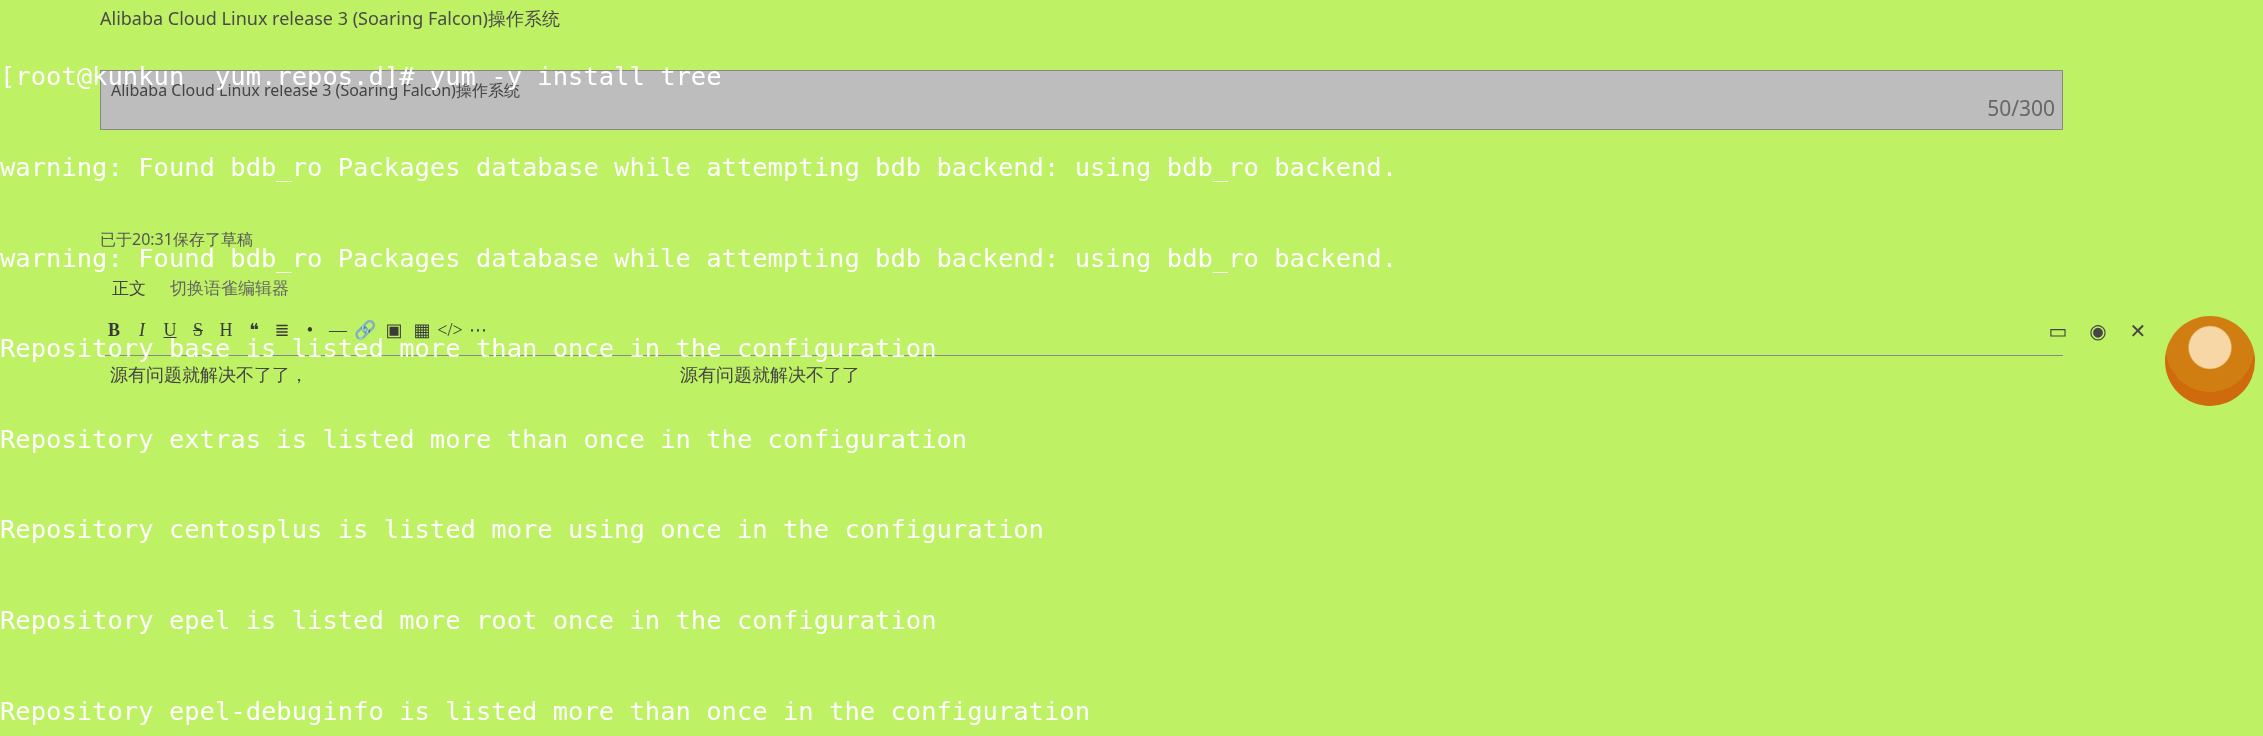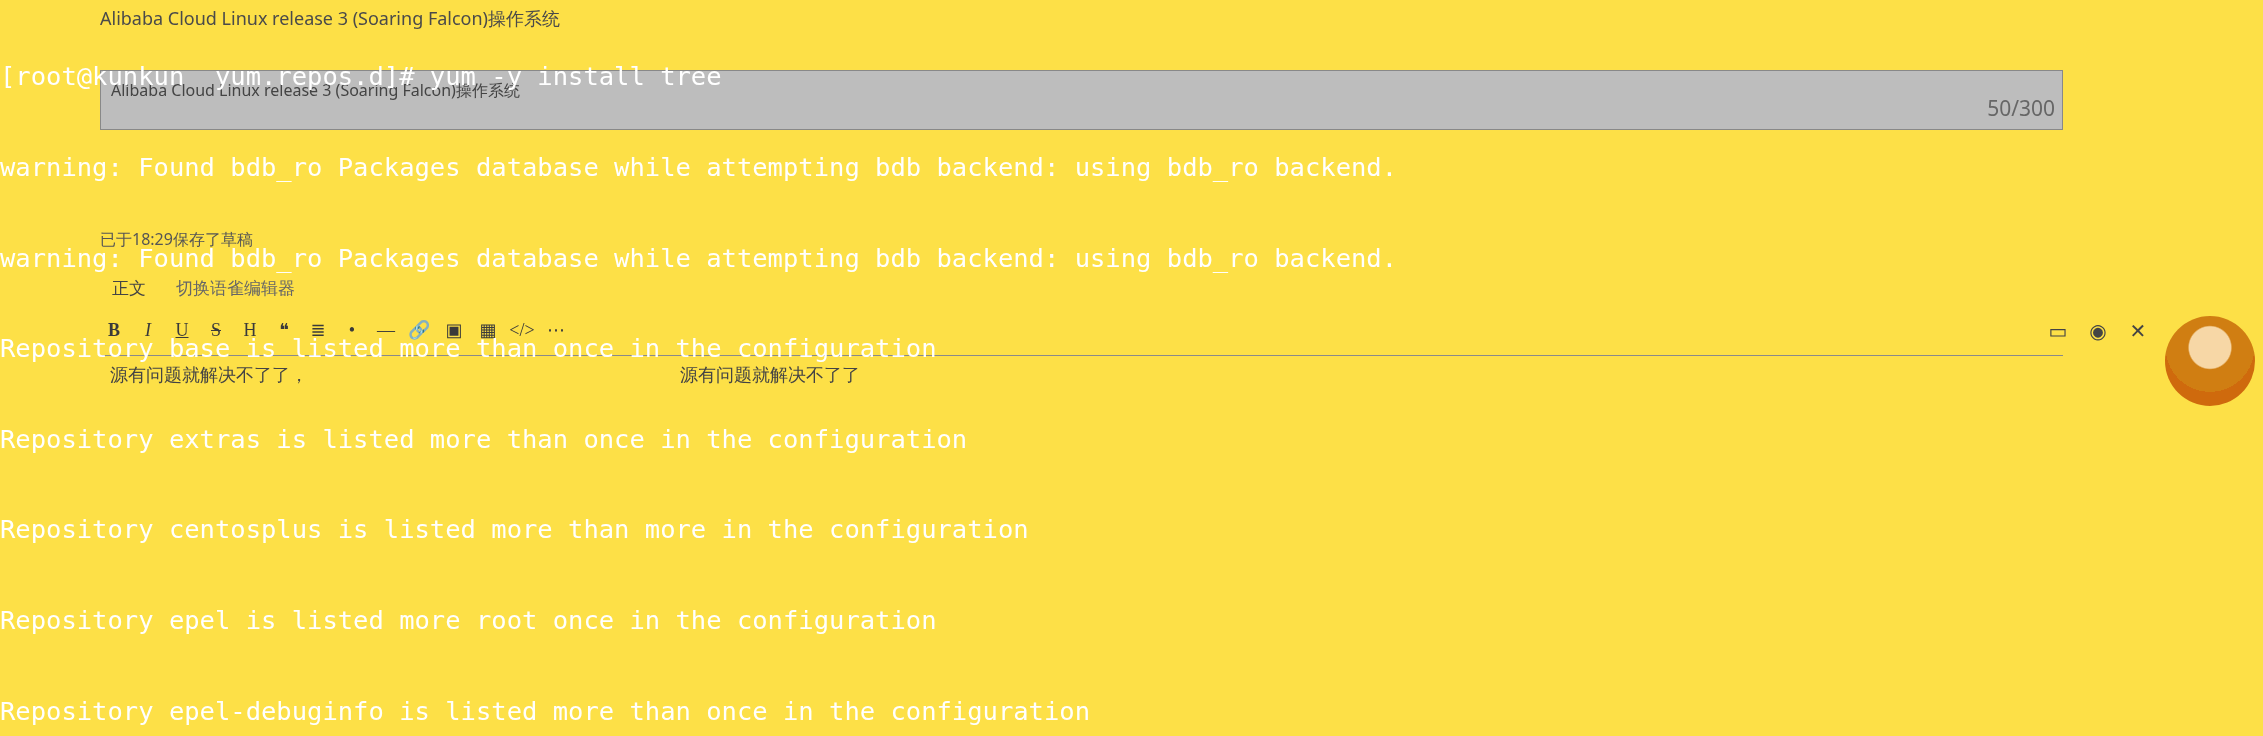--- a/index.html
+++ b/index.html
@@ -8,21 +8,21 @@
     height: 736px;
     overflow: hidden;
     font-family: system-ui, -apple-system, "Segoe UI", Roboto, sans-serif;
     background: #aaaaaa;
   }
 
   
   .bg-layer {
     position: absolute;
     inset: 0;
-    background: #fde047;
+    background: #bef264;
     color: #555555;
     font-size: 18px;
   }
   .bg-row {
     position: absolute;
     left: 100px;
     right: 200px;
     display: flex;
     align-items: center;
     color: #4a4a4a;
@@ -51,21 +51,20 @@
     font-size: 16px;
     color: #555;
   }
   .bg-toolbar {
     position: absolute;
     left: 100px;
     top: 270px;
     width: 1360px;
     display: flex;
     align-items: center;
-    gap: 6px;
     font-size: 18px;
     color: #444;
   }
   .bg-tab {
     padding: 6px 12px;
     font-size: 17px;
     color: #444;
   }
   .bg-tool {
     width: 28px;
@@ -137,21 +136,21 @@
     <span>Alibaba Cloud Linux release 3 (Soaring Falcon)操作系统</span>
   </div>
 
   <div class="bg-row" style="top:70px;">
     <div class="bg-input">
       <span>Alibaba Cloud Linux release 3 (Soaring Falcon)操作系统</span>
       <span class="bg-counter">50/300</span>
     </div>
   </div>
 
-  <div class="bg-saved">已于18:29保存了草稿</div>
+  <div class="bg-saved">已于20:31保存了草稿</div>
 
   <div class="bg-toolbar">
     <span class="bg-tab">正文</span>
     <span class="bg-tab" style="color:#666;text-align:right;">切换语雀编辑器</span>
   </div>
 
   <div class="bg-toolbar" style="top:316px;">
     <span class="bg-tool">
         <b>B</b>
       </span>
@@ -189,21 +188,21 @@
 
   <div class="bg-avatar"></div>
 </div>
 
 <div class="terminal">
   <span class="line">[root@kunkun  yum.repos.d]# yum -y install tree</span>
   <span class="line">warning: Found bdb_ro Packages database while attempting bdb backend: using bdb_ro backend.</span>
   <span class="line">warning: Found bdb_ro Packages database while attempting bdb backend: using bdb_ro backend.</span>
   <span class="line">Repository base is listed more than once in the configuration</span>
   <span class="line">Repository extras is listed more than once in the configuration</span>
-  <span class="line">Repository centosplus is listed more than more in the configuration</span>
+  <span class="line">Repository centosplus is listed more using once in the configuration</span>
   <span class="line">Repository epel is listed more root once in the configuration</span>
   <span class="line">Repository epel-debuginfo is listed more than once in the configuration</span>
   
   
   
   
   
   
   
   

